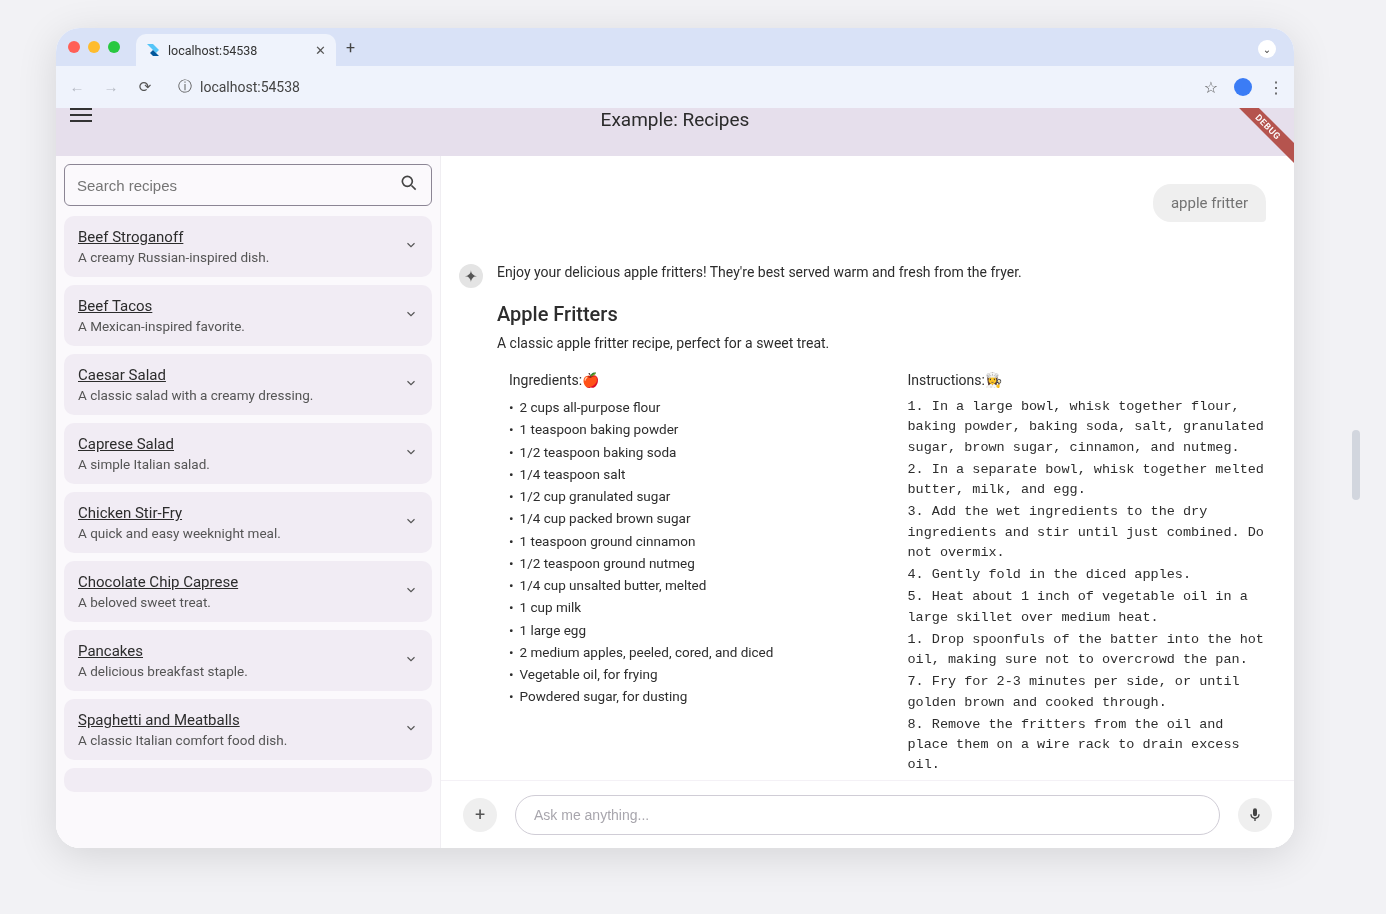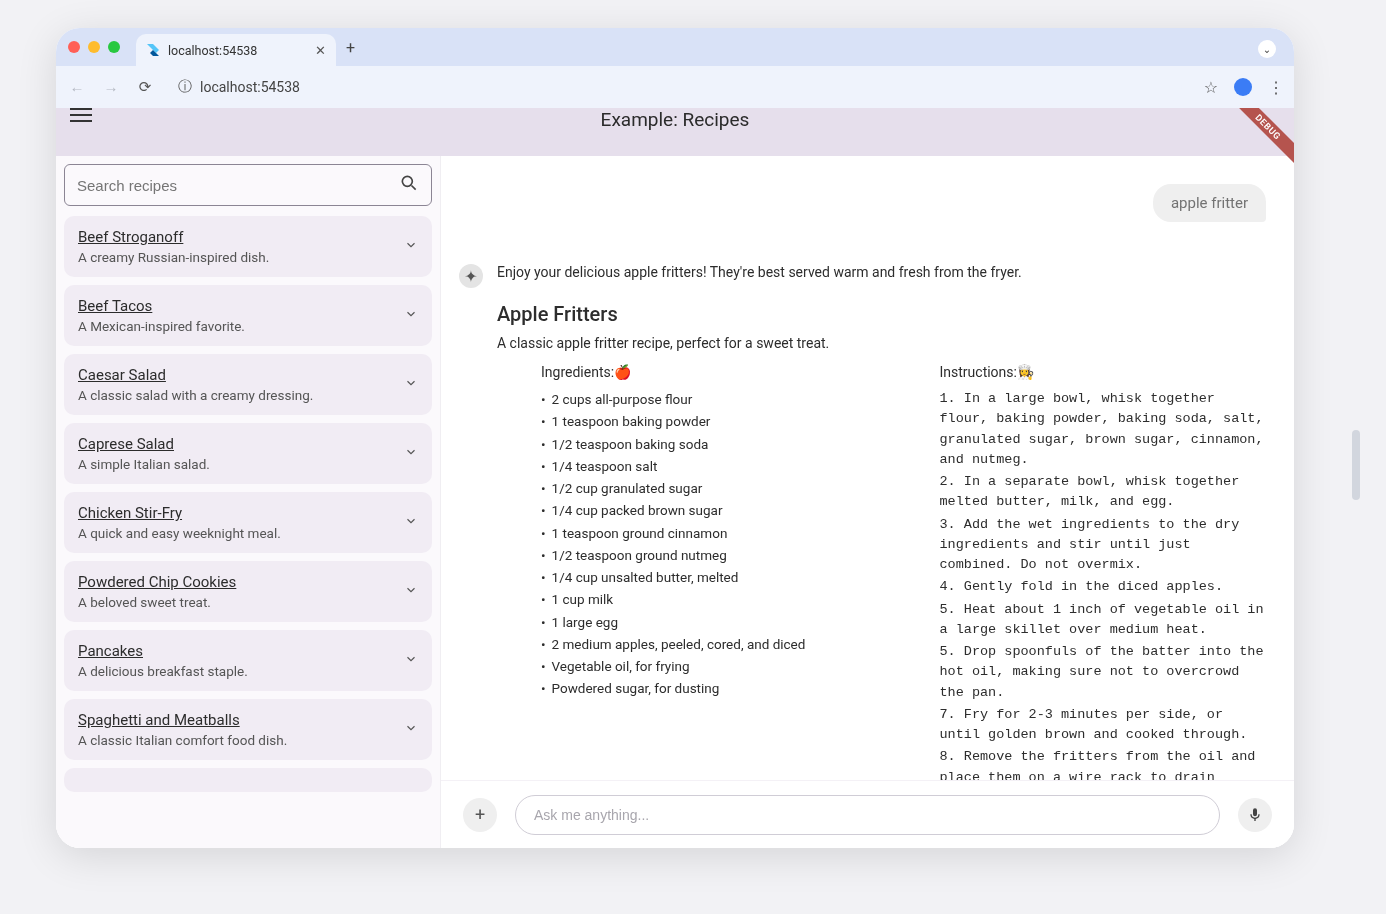--- a/index.html
+++ b/index.html
@@ -175,26 +175,26 @@
     max-width: 820px;
   }
   .avatar-btn {
     width:24px;height:24px;border-radius:50%;background:#e4e4e4;
     display:flex;align-items:center;justify-content:center;
     color:#555;flex-shrink:0; margin-top:2px;
   }
   .assistant-content { font-size:14px; color:#2d2d2d; line-height:1.5; }
   .intro { margin-bottom:16px; font-size:14px; }
   .recipe-title { font-size:20px; font-weight:500; margin-bottom:4px; }
-  .recipe-desc { font-size:14px; margin-bottom:8px; }
+  .recipe-desc { font-size:14px; margin-bottom:16px; }
   .recipe-cols {
     display:flex; gap:40px;
     margin-left:12px;
   }
-  .col { flex:1; font-size:13.5px;margin-left:32px; }
+  .col { flex:1; font-size:13.5px; }
   .col-head { font-size:14px; margin-bottom:6px; }
   .bullet-row { display:flex; gap:6px; margin-bottom:2px; }
   .bullet-row .dot::before { content:"•"; }
   .num-row { margin-bottom:2px;font-family:Liberation Mono, monospace; }
   
   .compose-bar {
     height:68px;
     display:flex; align-items:center; gap:18px;
     padding:0 22px;
     background:#fff;
@@ -327,21 +327,21 @@
             <div class="txt">
               <div class="title">Chicken Stir-Fry</div>
               <div class="subtitle">A quick and easy weeknight meal.</div>
             </div>
             <span class="chev"><svg width="14" height="14" viewBox="0 0 24 24" fill="none" stroke="#555" stroke-width="2">
                 <polyline points="6 9 12 15 18 9"></polyline>
               </svg></span>
           </div>
           <div class="list-card">
             <div class="txt">
-              <div class="title">Powdered Chip Cookies</div>
+              <div class="title">Chocolate Chip Caprese</div>
               <div class="subtitle">A beloved sweet treat.</div>
             </div>
             <span class="chev"><svg width="14" height="14" viewBox="0 0 24 24" fill="none" stroke="#555" stroke-width="2">
                 <polyline points="6 9 12 15 18 9"></polyline>
               </svg></span>
           </div>
           <div class="list-card">
             <div class="txt">
               <div class="title">Pancakes</div>
               <div class="subtitle">A delicious breakfast staple.</div>
@@ -438,21 +438,21 @@
                   </div>
               </div>
               <div class="col">
                 <div class="col-head">Instructions:👩‍🍳</div>
                 <div id="instructions-list">
                     <div class="num-row">1. In a large bowl, whisk together flour, baking powder, baking soda, salt, granulated sugar, brown sugar, cinnamon, and nutmeg.</div>
                     <div class="num-row">2. In a separate bowl, whisk together melted butter, milk, and egg.</div>
                     <div class="num-row">3. Add the wet ingredients to the dry ingredients and stir until just combined. Do not overmix.</div>
                     <div class="num-row">4. Gently fold in the diced apples.</div>
                     <div class="num-row">5. Heat about 1 inch of vegetable oil in a large skillet over medium heat.</div>
-                    <div class="num-row">5. Drop spoonfuls of the batter into the hot oil, making sure not to overcrowd the pan.</div>
+                    <div class="num-row">1. Drop spoonfuls of the batter into the hot oil, making sure not to overcrowd the pan.</div>
                     <div class="num-row">7. Fry for 2-3 minutes per side, or until golden brown and cooked through.</div>
                     <div class="num-row">8. Remove the fritters from the oil and place them on a wire rack to drain excess oil.</div>
                     <div class="num-row">9. Dust with powdered sugar and serve warm.</div>
                   </div>
               </div>
             </div>
 
           </div>
         </div>
       </div>

